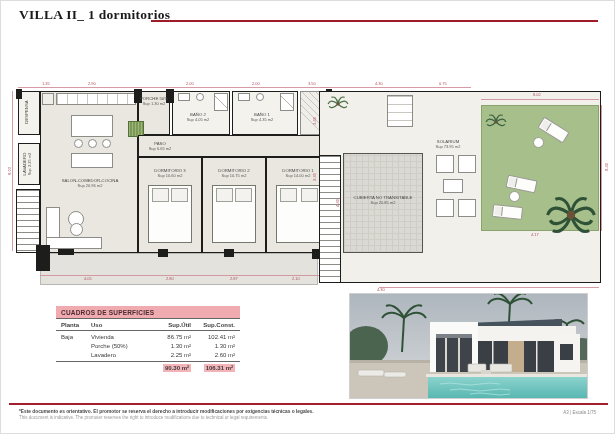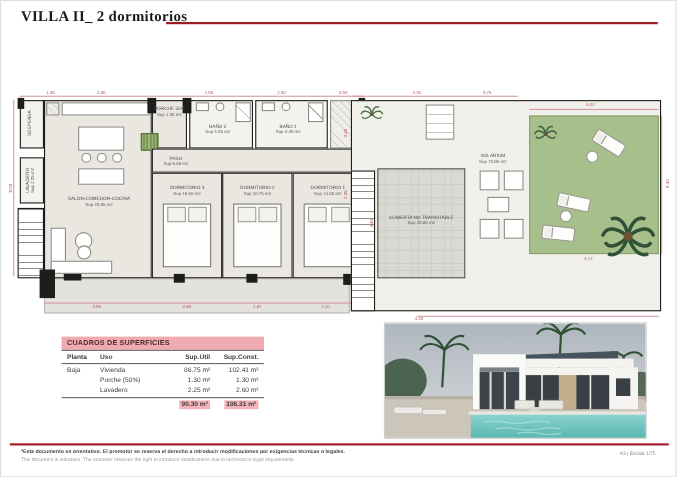--- a/index.html
+++ b/index.html
@@ -70,21 +70,21 @@
   .disc .en{font-size:4.5px;color:#9a9a9a;line-height:1.5;}
   .sheet{right:18px;top:409px;font-size:4.5px;color:#8a8a8a;text-align:right;}
   
   .render{left:348px;top:292px;width:237px;height:104px;border:.7px solid #cfcfcf;box-sizing:content-box;}
 </style>
 </head>
 <body>
 
 <div class="page">
 
-  <div class="abs title">VILLA II_ 2 dormitorios</div>
+  <div class="abs title">VILLA II_ 1 dormitorios</div>
   <div class="abs title-rule"></div>
 
   <div class="abs plan" style="left:15px;top:84px;width:318px;height:208px;">
 
     <div class="terrace" style="left:24px;top:168px;width:278px;height:32px;"></div>
 
     <div class="room white" style="left:2px;top:6px;width:22px;height:44px;"></div>
     <div class="rlabel vlabel" style="left:-7px;top:22px;width:36px;height:10px;">
       <span>DESPENSA</span>
     </div>

